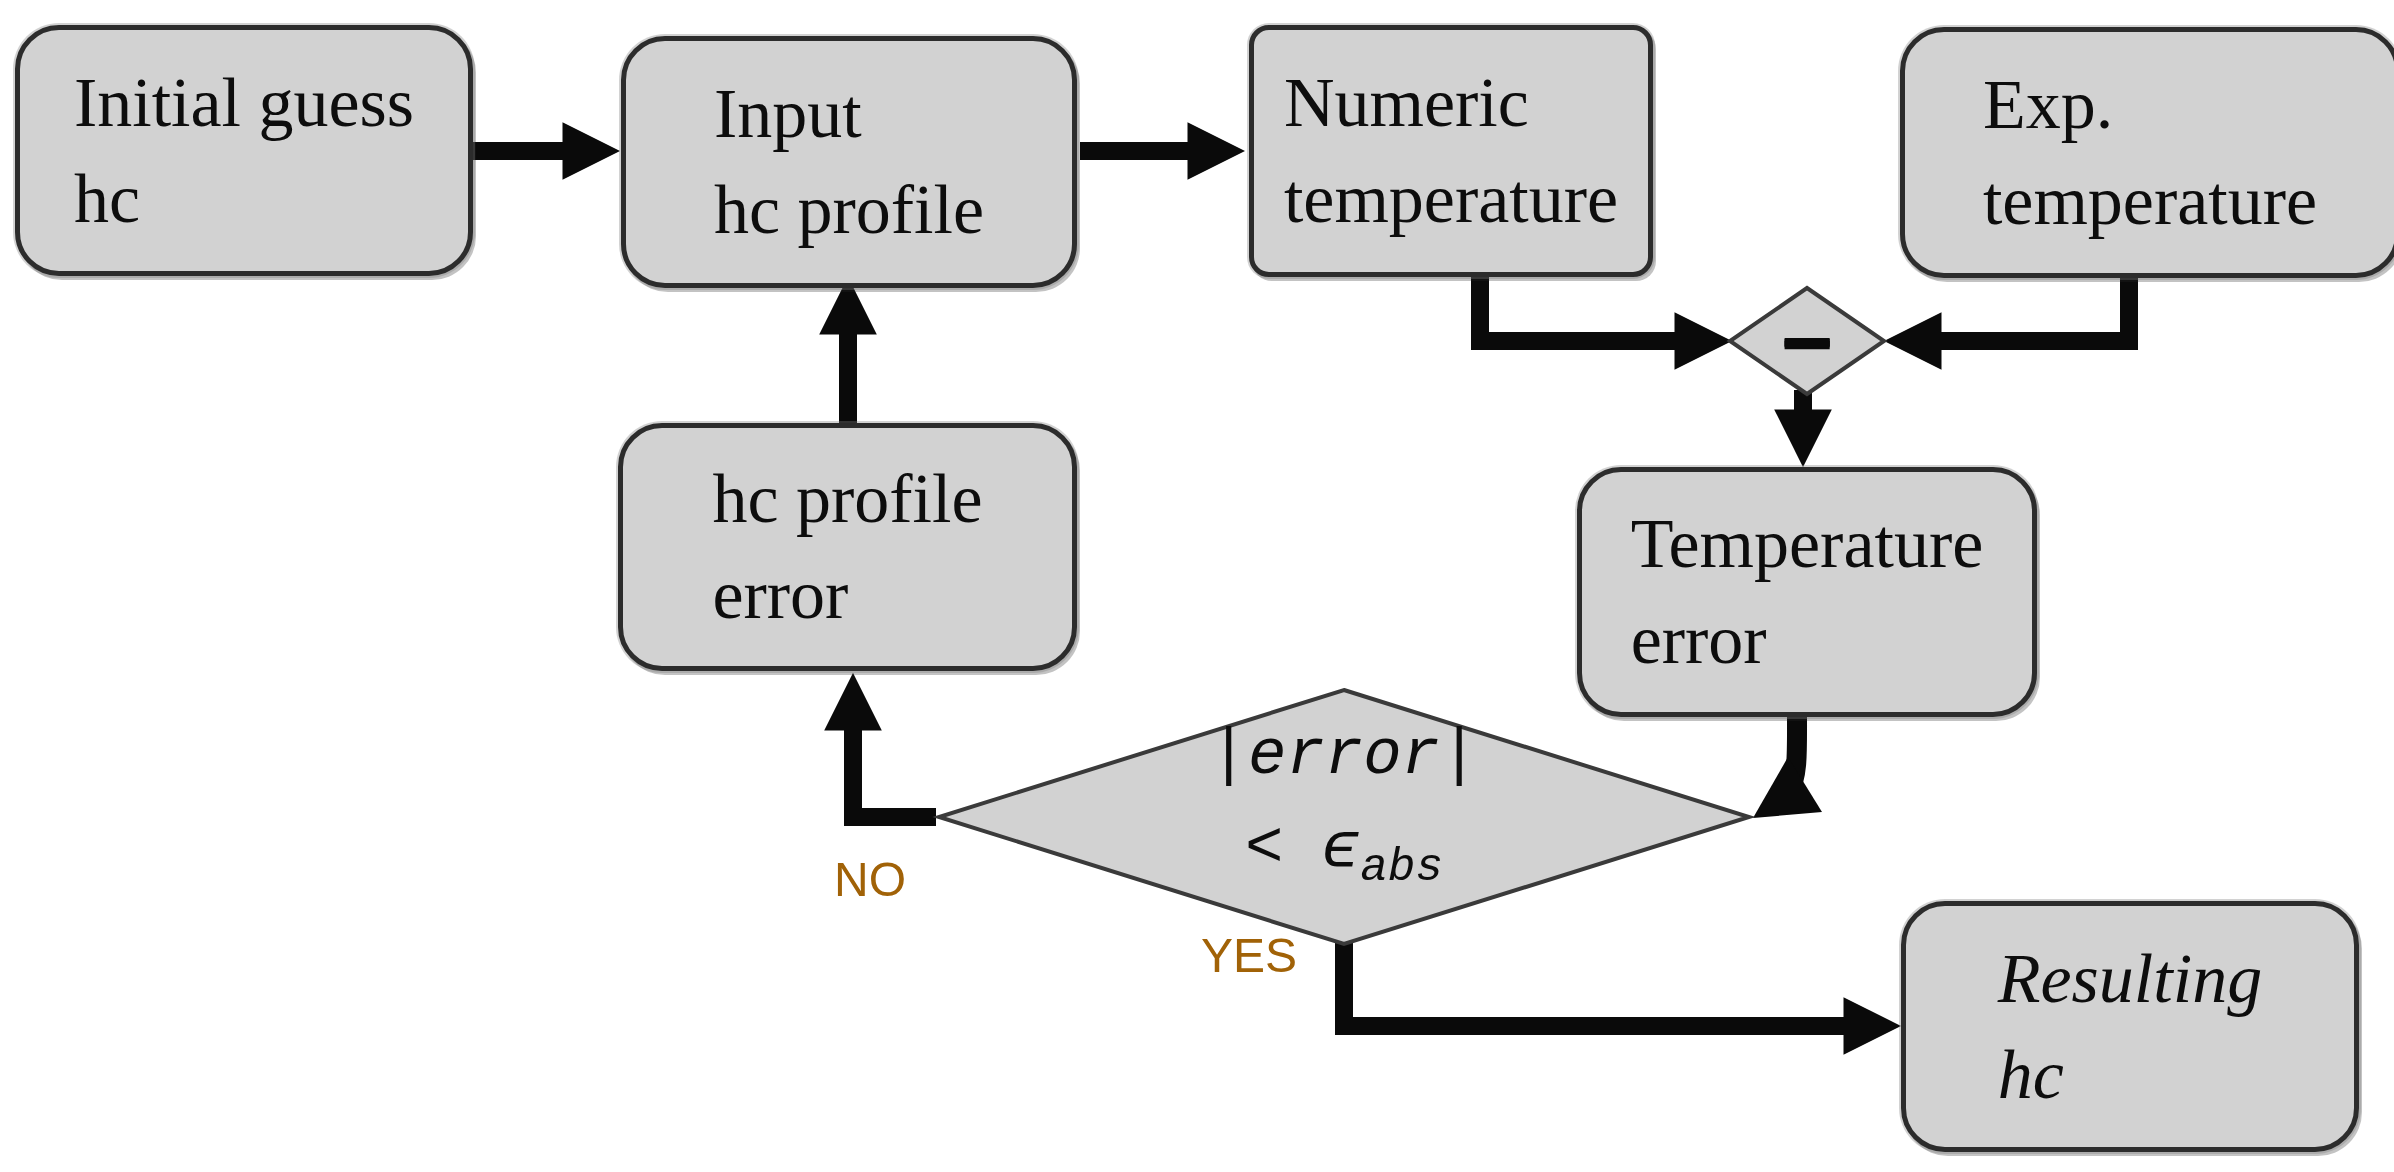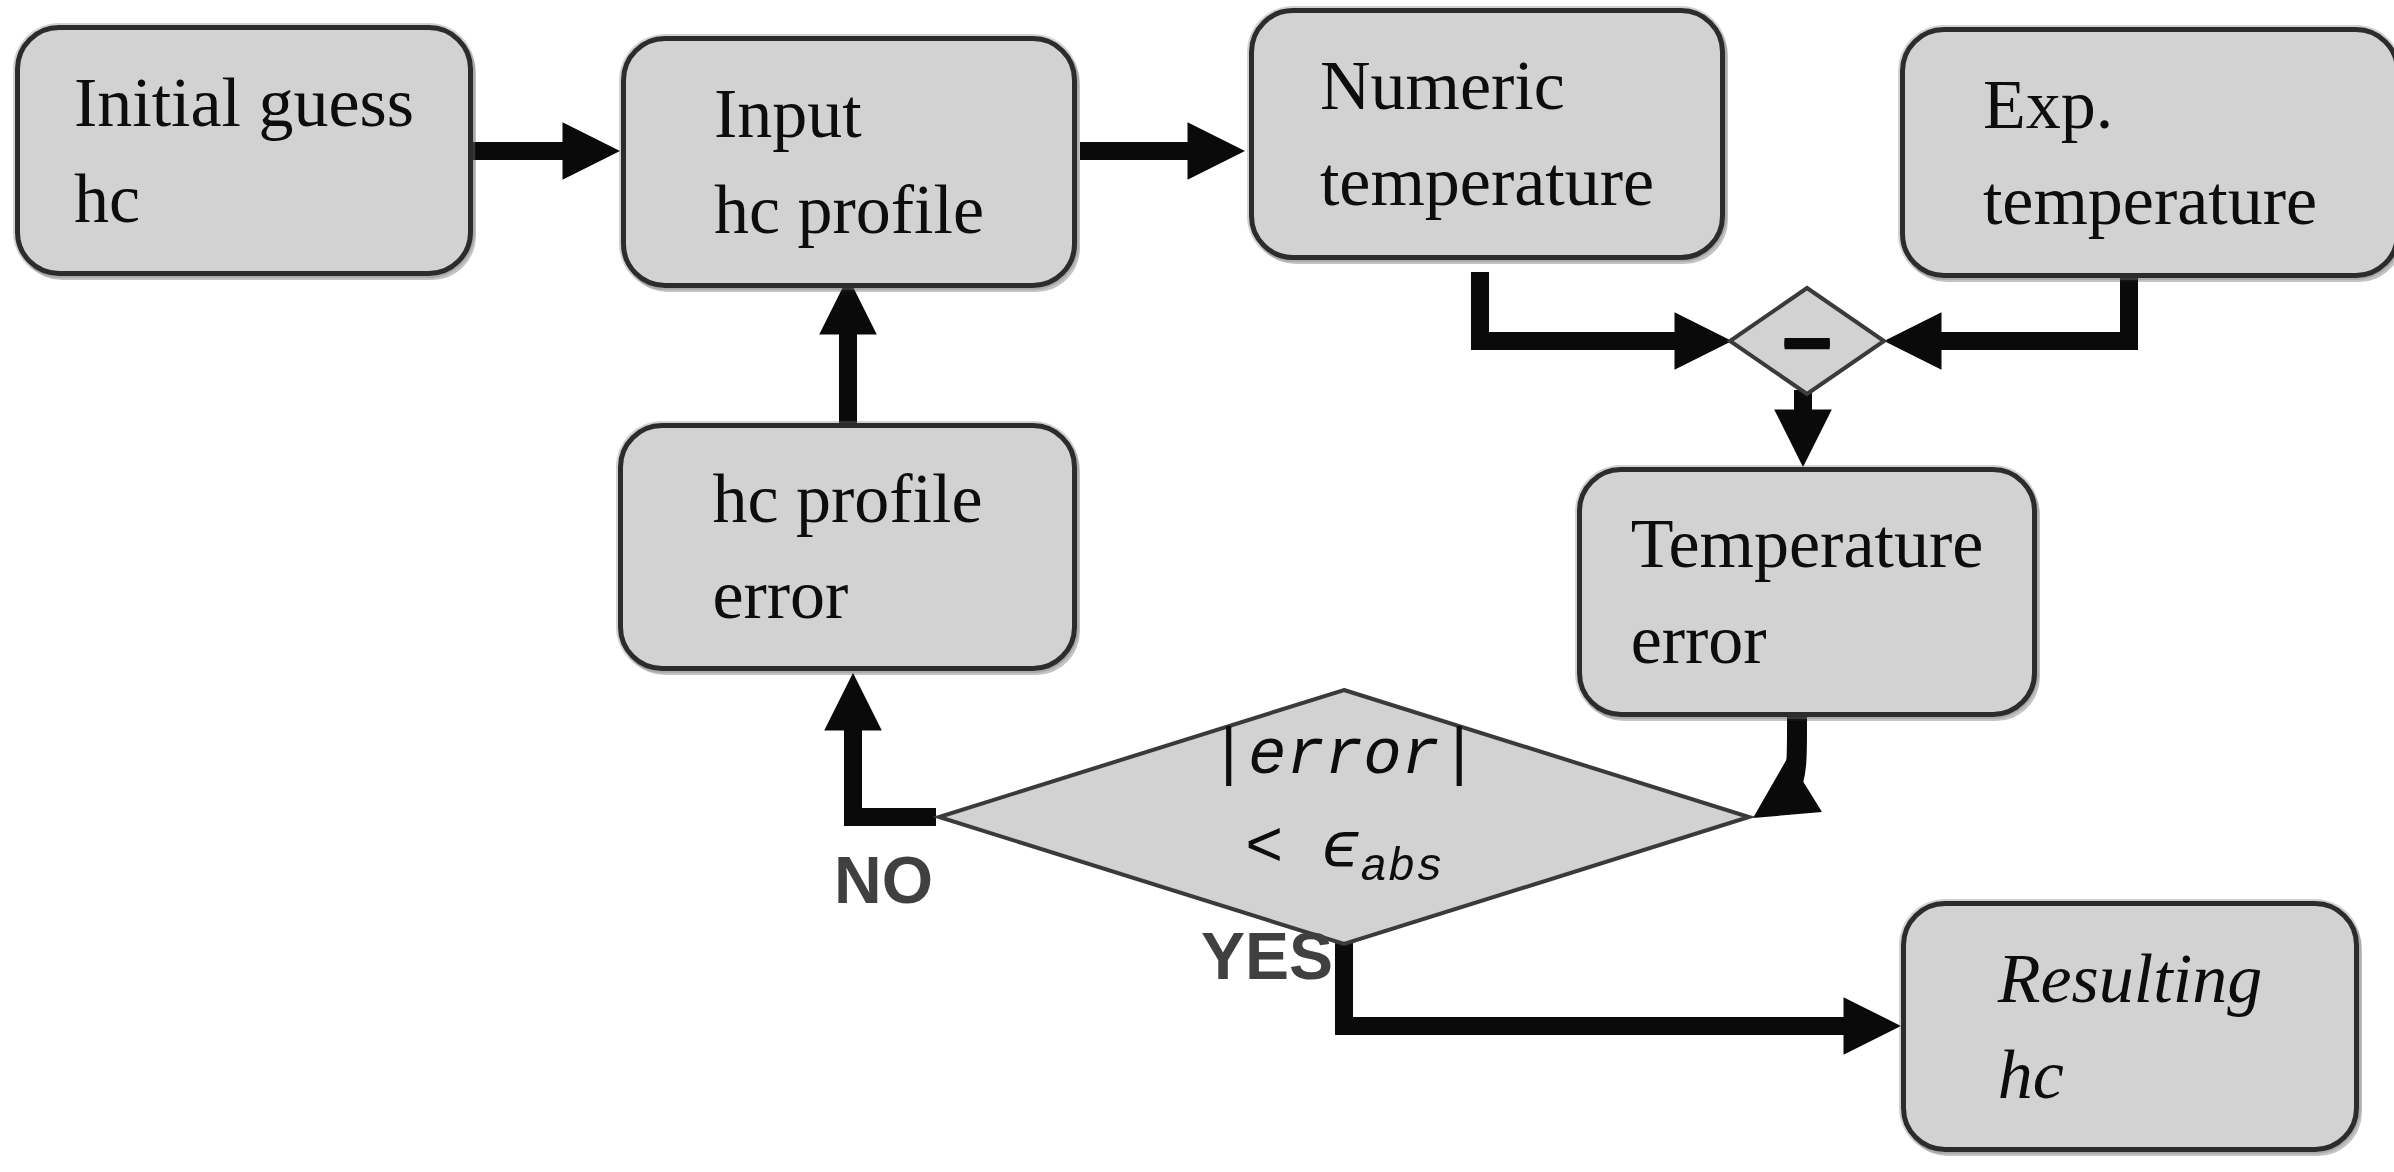--- a/index.html
+++ b/index.html
@@ -43,23 +43,22 @@
     position:absolute;
     left:1757px;top:296px;width:100px;height:90px;
     display:flex;align-items:center;justify-content:center;
     font-family:"DejaVu Sans",sans-serif;
     font-weight:bold;font-size:72px;color:#0a0a0a;
     text-shadow:0 2px 0 currentColor, 0 -1px 0 currentColor;
   }
   .branch-label{
     position:absolute;
     font-family:"Liberation Sans",sans-serif;
-    font-size:66px;color:#404040;
+    font-size:48px;color:#a16207;
     line-height:58px;
-    font-weight:bold;
   }
   .branch-no{left:834px;top:851px;}
   .branch-yes{left:1201px;top:927px;}
 </style>
 </head>
 <body>
 
 <div class="canvas">
 
   <svg class="layer" viewBox="0 0 2394 1172" xmlns="http://www.w3.org/2000/svg">
@@ -93,21 +92,21 @@
   <div class="node" style="left:15px;top:25px;width:458px;height:251px;">
     <span class="lbl">Initial guess
 hc</span>
   </div>
 
   <div class="node" style="left:621px;top:36px;width:456px;height:252px;">
     <span class="lbl">Input
 hc profile</span>
   </div>
 
-  <div class="node" style="left:1249px;top:8px;width:476px;height:252px;">
+  <div class="node" style="left:1249px;top:25px;width:404px;height:252px;border-radius:20px;">
     <span class="lbl">Numeric
 temperature</span>
   </div>
 
   <div class="node" style="left:1900px;top:27px;width:500px;height:251px;">
     <span class="lbl">Exp.
 temperature</span>
   </div>
 
   <div class="node" style="left:618px;top:423px;width:459px;height:248px;">

